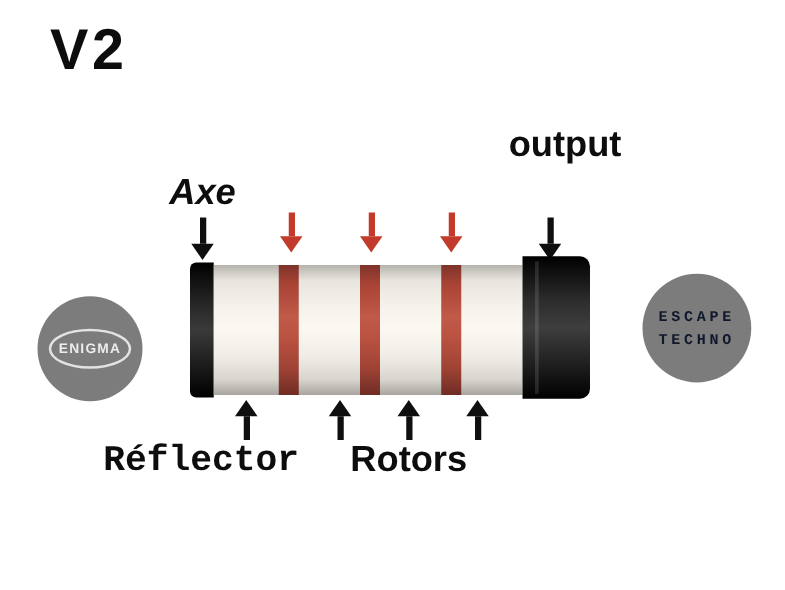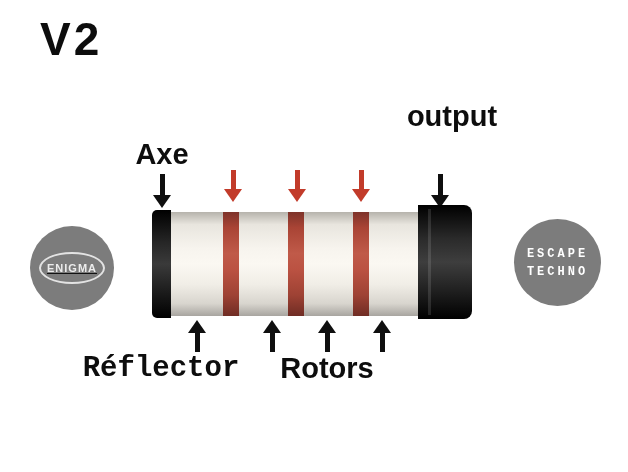--- a/index.html
+++ b/index.html
@@ -51,42 +51,42 @@
   .cap-right::before{
     content:"";position:absolute;left:10px;top:4px;bottom:4px;width:3px;
     background:rgba(255,255,255,0.12);
   }
   
   .logo-circle{
     position:absolute;border-radius:50%;
     background:var(--circle-gray,#7c7c7c);
     display:flex;align-items:center;justify-content:center;
   }
-  .logo-left{left:30px;top:226px;width:84px;height:84px;text-decoration:underline;}
+  .logo-left{left:30px;top:237px;width:84px;height:84px;}
   .logo-right{left:514px;top:219px;width:87px;height:87px;}
   .enigma-oval{
     width:62px;height:28px;border:2px solid #e3e3e3;border-radius:50%;
     display:flex;align-items:center;justify-content:center;
   }
   .enigma-text{
     font-size:11px;font-weight:700;letter-spacing:1px;color:#ececec;
   }
   .escape-logo{
-    text-align:center;color:#ffffff;font-family:"Liberation Mono", monospace;
+    text-align:center;color:#0f172a;font-family:"Liberation Mono", monospace;
     font-weight:700;font-size:12px;letter-spacing:3px;line-height:1.5;
   }
 </style>
 </head>
 <body>
 
 <div class="canvas">
 
   <div class="version-title">V2</div>
 
-  <div class="lbl" style="left:112px;top:138px;width:100px;">Axe</div>
+  <div class="lbl" style="left:112px;top:138px;width:100px;font-style:italic;">Axe</div>
   <div class="lbl io-label" style="left:392px;top:98px;width:120px;">
     <div>output</div>
   </div>
 
   <div class="arrow down black" style="left:153px;top:174px;height:34px;">
       <div class="shaft"></div>
       <div class="head"></div>
     </div>
   <div class="arrow down red" style="left:224px;top:170px;height:32px;">
       <div class="shaft"></div>

